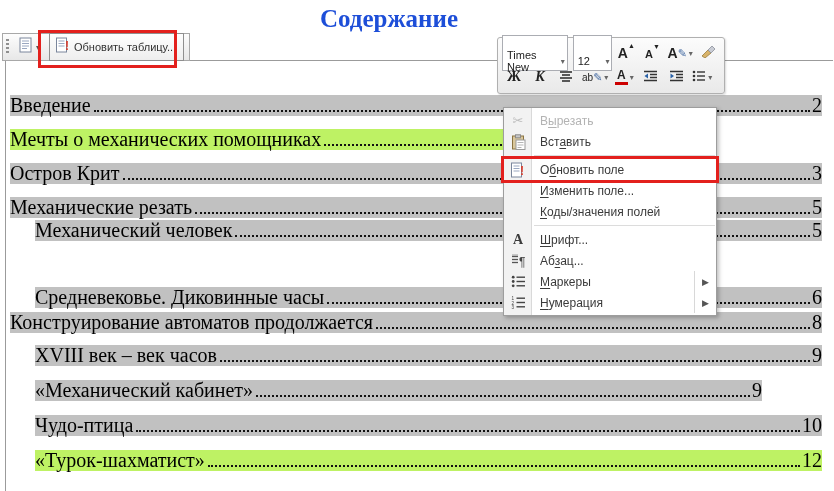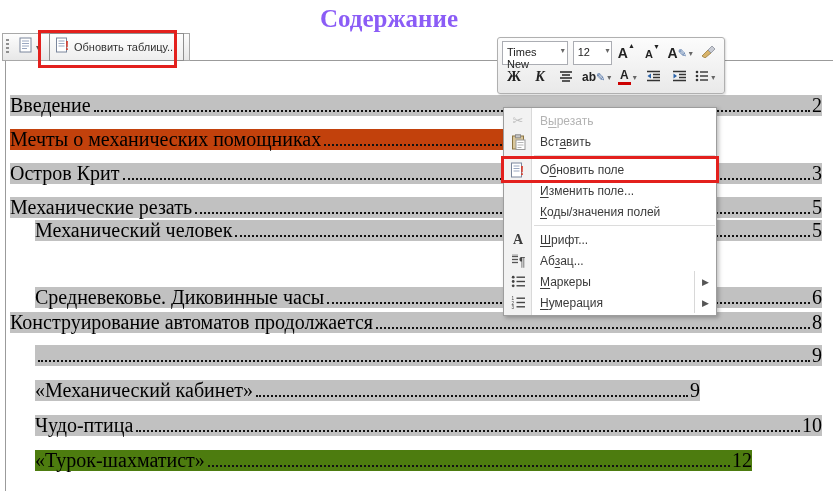--- a/index.html
+++ b/index.html
@@ -2,21 +2,21 @@
 <html lang="ru"><head>
 <meta charset="utf-8">
 <style>
   html,body{margin:0;padding:0;background:#fff;}
   #stage{position:relative;width:834px;height:491px;background:#fff;overflow:hidden;
          font-family:"Liberation Sans","DejaVu Sans",sans-serif;}
 
   
   #doc-title{position:absolute;top:5px;left:0;width:778px;text-align:center;
              font-family:"Liberation Serif","DejaVu Serif",serif;
-             font-size:25px;font-weight:bold;color:#8b5cf6;}
+             font-size:25px;font-weight:bold;color:#1d4ed8;}
 
   
   #toc-frame{position:absolute;left:5px;top:60px;width:827px;height:431px;
              border-left:1px solid #9b9b9b;border-top:1px solid #9b9b9b;}
 
   
   #toc-rows{position:absolute;inset:0;z-index:1;}
   .toc-row{position:absolute;height:21px;background:#c1c1c1;display:flex;align-items:flex-end;
            font-family:"Liberation Serif","DejaVu Serif",serif;font-size:20px;line-height:21px;color:#000;}
   .toc-row .leader{flex:1;border-bottom:2px dotted #111;margin:0 2px 4px 3px;}
@@ -37,37 +37,37 @@
   
   .annotation{position:absolute;border:3px solid #e3201d;z-index:50;pointer-events:none;}
   #annotation-toolbar{left:38px;top:30px;width:133px;height:32px;}
 
   
   #mini-toolbar{position:absolute;left:497px;top:37px;width:228px;height:57px;z-index:20;
                 box-sizing:border-box;border:1px solid #b0b0b0;border-radius:3px;
                 background:linear-gradient(#fcfcfc,#e9e9e9);box-shadow:1px 1px 2px rgba(0,0,0,.15);
                 padding:3px 4px;}
   .mt-row{display:flex;align-items:center;height:24px;gap:2px;}
-  .combo{display:flex;background:#fff;border:1px solid #abadb3;
-         height:18px;padding:4px 2px 0 4px;font-size:11px;color:#222;}
+  .combo{display:flex;align-items:center;background:#fff;border:1px solid #abadb3;
+         height:18px;padding:16px 2px 0 4px;font-size:11px;color:#222;}
   .combo .dd{font-size:8px;color:#666;margin-left:4px;}
   #font-name-combo{width:62px;justify-content:space-between;}
   #font-size-combo{width:34px;justify-content:space-between;margin-left:3px;}
   .mt-btn{display:flex;align-items:center;justify-content:center;height:20px;min-width:20px;
           padding:0 2px;color:#222;}
   .mt-btn .dd{font-size:8px;color:#666;margin-left:2px;}
   .bold-glyph{font-family:"Liberation Serif",serif;font-weight:bold;font-size:14px;}
   .italic-glyph{font-family:"Liberation Serif",serif;font-style:italic;font-weight:bold;font-size:14px;}
   .grow{font-weight:bold;font-size:14px;position:relative;}
   .grow sup,.shrink sup{font-size:7px;position:relative;top:-4px;left:0px;}
   .shrink{font-weight:bold;font-size:11px;}
   .fontcolor{display:inline-block;text-align:center;}
   .fontcolor .a{font-weight:bold;font-size:12px;line-height:11px;display:block;}
   .fontcolor .bar{display:block;width:13px;height:3px;background:#c00;margin:1px auto 0;}
-  .hl .ab{font-size:12px;font-weight:bold;}
+  .hl .ab{font-size:10px;font-weight:normal;}
   .pencil{font-size:11px;color:#4a6fa5;}
 
   
   #context-menu{position:absolute;left:503px;top:107px;width:214px;z-index:30;
                 box-sizing:border-box;border:1px solid #9d9d9d;
                 background:linear-gradient(to right,#f2f2f2 0,#f2f2f2 27px,#d9d9d9 27px,#d9d9d9 28px,#fff 28px);
                 box-shadow:2px 2px 4px rgba(0,0,0,.25);padding:2px 0;}
   .menu-item{position:relative;display:flex;align-items:center;height:21px;font-size:12px;color:#3a3a3a;}
   .menu-item .mi-icon{width:28px;flex:none;display:flex;align-items:center;justify-content:center;}
   .menu-item .mi-label{flex:1;padding-left:8px;white-space:nowrap;}
@@ -87,21 +87,21 @@
   <div id="doc-title">Содержание</div>
 
   <div id="toc-frame"></div>
 
   <div id="toc-rows">
       <div class="toc-row" style="top: 95px; left: 10px; width: 812px; background: rgb(193, 193, 193);">
         <span>Введение</span>
         <span class="leader"></span>
         <span class="pageno">2</span>
       </div>
-      <div class="toc-row" style="top: 129px; left: 10px; width: 648px; background: #c2410c;">
+      <div class="toc-row" style="top: 129px; left: 10px; width: 648px; background: #bef264;">
         <span>Мечты о механических помощниках</span>
         <span class="leader"></span>
         <span class="pageno">3</span>
       </div>
       <div class="toc-row" style="top: 163px; left: 10px; width: 812px; background: rgb(193, 193, 193);">
         <span>Остров Крит</span>
         <span class="leader"></span>
         <span class="pageno">3</span>
       </div>
       <div class="toc-row" style="top: 197px; left: 10px; width: 812px; background: rgb(193, 193, 193);">
@@ -118,34 +118,35 @@
         <span>Средневековье. Диковинные часы</span>
         <span class="leader"></span>
         <span class="pageno">6</span>
       </div>
       <div class="toc-row" style="top: 312px; left: 10px; width: 812px; background: rgb(193, 193, 193);">
         <span>Конструирование автоматов продолжается</span>
         <span class="leader"></span>
         <span class="pageno">8</span>
       </div>
       <div class="toc-row" style="top: 345px; left: 35px; width: 787px; background: rgb(193, 193, 193);">
+        <span>XVIII век – век часов</span>
         <span class="leader"></span>
         <span class="pageno">9</span>
       </div>
-      <div class="toc-row" style="top: 380px; left: 35px; width: 665px; background: rgb(193, 193, 193);">
+      <div class="toc-row" style="top: 380px; left: 35px; width: 727px; background: rgb(193, 193, 193);">
         <span>«Механический кабинет»</span>
         <span class="leader"></span>
         <span class="pageno">9</span>
       </div>
       <div class="toc-row" style="top: 415px; left: 35px; width: 787px; background: rgb(193, 193, 193);">
         <span>Чудо-птица</span>
         <span class="leader"></span>
         <span class="pageno">10</span>
       </div>
-      <div class="toc-row" style="top: 450px; left: 35px; width: 717px; background: #4d7c0f;">
+      <div class="toc-row" style="top: 450px; left: 35px; width: 787px; background: #bef264;">
         <span>«Турок-шахматист»</span>
         <span class="leader"></span>
         <span class="pageno">12</span>
       </div>
     </div>
 
   <div id="toc-toolbar">
     <div class="grip"></div>
     <div class="tb-btn">
       <span>

